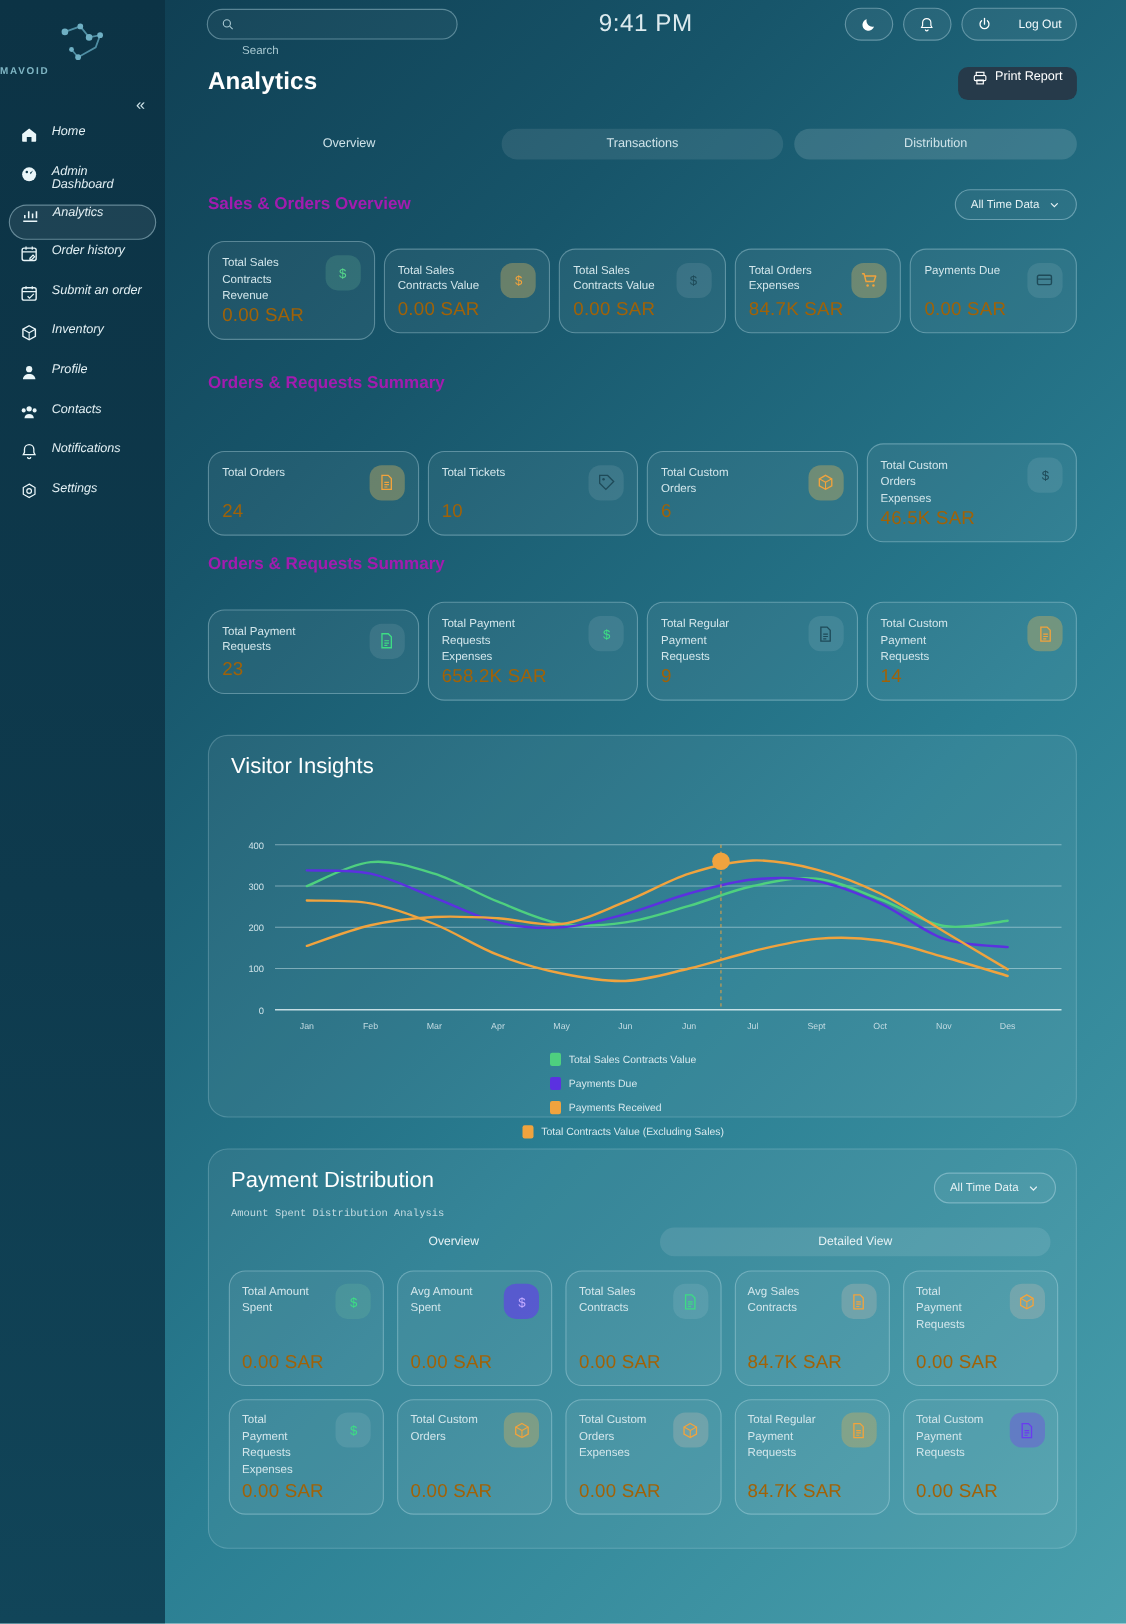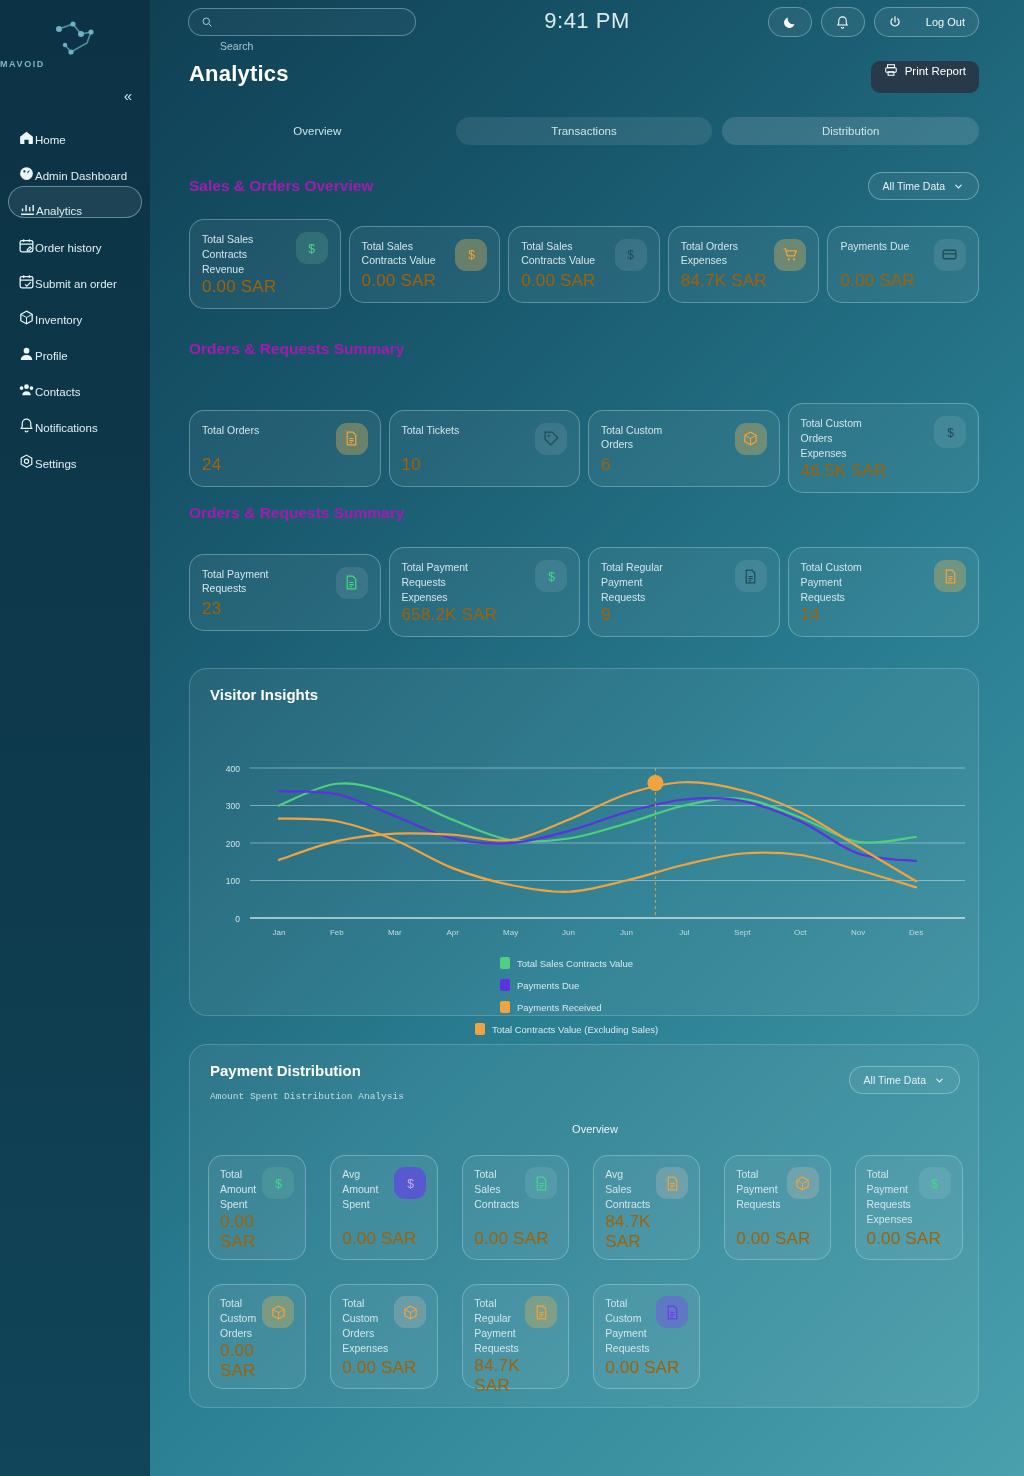--- a/index.html
+++ b/index.html
@@ -23,24 +23,24 @@
   .logo-mark { width: 56px; height: 40px; margin: 0 auto; display: block; }
   .logo-text {
     font-size: 9px; letter-spacing: 1.6px; color: #7fb6c4;
     text-align: left; font-weight: 700; margin-top: 1px;
   }
   .collapse-btn {
     color: #cfe4ea; font-size: 15px; text-align: right;
     padding: 12px 18px 6px 0; cursor: pointer;
   }
   .nav-item {
-    display: flex; align-items: flex-end; gap: 0;
+    display: flex; align-items: flex-start; gap: 12px;
     height: 32px; margin: 4px 8px; padding: 0 10px;
     border-radius: 16px; cursor: pointer;
-    font-size: 11.5px; color: #e2eff3;
+    font-size: 11.5px; color: #e2eff3; font-style: italic;
   }
   .nav-item .ic { width: 17px; height: 17px; flex: 0 0 17px; display: block; }
   .nav-item.active {
     background: rgba(255,255,255,0.07);
     border: 1px solid rgba(190,225,235,0.45);
   }
   
   .topbar { position: absolute; left: 150px; top: 0; width: 874px; height: 48px; }
   .search-box {
     position: absolute; left: 38px; top: 8px; width: 228px; height: 28px;
@@ -62,21 +62,21 @@
   }
   .rbtn.icon-only { width: 44px; padding: 0; }
   
   .page-title {
     position: absolute; left: 189px; top: 61px;
     font-size: 22px; font-weight: 700; color: #ffffff; letter-spacing: 0.2px;
   }
   .print-btn {
     position: absolute; right: 45px; top: 61px;
     background: #263a4a; border-radius: 9px; height: 30px;
-    display: flex; align-items: flex-end; gap: 7px; padding: 16px 13px;
+    display: flex; align-items: flex-start; gap: 7px; padding: 3px 13px;
     cursor: pointer; font-size: 11.5px; color: #ffffff;
   }
   
   .main-tabs {
     position: absolute; left: 189px; top: 117px; width: 790px; height: 28px;
     display: flex; gap: 10px;
   }
   .mtab {
     flex: 1; height: 28px; border-radius: 14px;
     display: flex; align-items: center; justify-content: center;
@@ -120,34 +120,34 @@
   .b-purple { background: rgba(95,70,225,0.72); }
   .b-purple2 { background: rgba(110,95,215,0.55); }
   .b-gray { background: rgba(185,185,180,0.33); }
   
   .panel {
     position: absolute; left: 189px; width: 790px;
     border-radius: 18px;
     border: 1px solid rgba(200,232,240,0.22);
     background: rgba(255,255,255,0.055);
   }
-  .panel-title { font-size: 15px; font-weight: 700; color: #ffffff; }
+  .panel-title { font-size: 20px; font-weight: 400; color: #ffffff; }
   .panel-sub { font-size: 9.5px; color: #c3dbe2; margin-top: 12px; font-family: Liberation Mono, monospace; }
   .legend { display: flex; flex-wrap: wrap; justify-content: center; gap: 10px 26px; }
   .lg-item { display: flex; align-items: center; gap: 7px; font-size: 9.5px; color: #d7e9ee; width: 180px; }
   .lg-sw { width: 10px; height: 12px; border-radius: 2px; flex: 0 0 10px; }
   
   .dist-tabs { display: flex; gap: 10px; width: 720px; }
   .dtab {
     flex: 1; height: 26px; border-radius: 13px;
     display: flex; align-items: center; justify-content: center;
     font-size: 11px; color: #e7f3f6; cursor: pointer;
   }
   .dtab.pill { background: rgba(255,255,255,0.10); }
-  .dist-grid { display: grid; grid-template-columns: repeat(6, 1fr); gap: 24px; }
+  .dist-grid { display: grid; grid-template-columns: repeat(5, 1fr); gap: 12px; }
   .dist-card {
     border-radius: 15px; border: 1px solid rgba(200,232,240,0.34);
     background: rgba(255,255,255,0.055);
     padding: 11px 11px 10px 11px; height: 105px;
     display: flex; flex-direction: column; justify-content: space-between;
   }
   .dist-card .sc-label { max-width: 62px; }
 </style>
 </head>
 <body>
@@ -532,20 +532,21 @@
   </div>
   <div class="dropdown" style="position:absolute; right:18px; top:21px;">
     <span>All Time Data</span>
     <svg width="11" height="11" viewBox="0 0 24 24">
         <path d="M6 9l6 6 6-6" fill="none" stroke="#e4f1f4" stroke-width="2.4" stroke-linecap="round"></path>
       </svg>
   </div>
 
   <div class="dist-tabs" style="position:absolute; left:45px; top:71px;">
     <div class="dtab">Overview</div>
+    <div class="dtab pill">Detailed View</div>
   </div>
 
   <div class="dist-grid" style="position:absolute; left:18px; top:110px; width:754px;">
 
     <div class="dist-card">
       <div class="sc-top">
         <div class="sc-label">Total Amount Spent</div>
         <div class="ic-badge b-green">
             <svg viewBox="0 0 24 24">
               <text x="12" y="18" font-size="17" text-anchor="middle" fill="#3ddc84" font-family="Liberation Sans">$</text>

